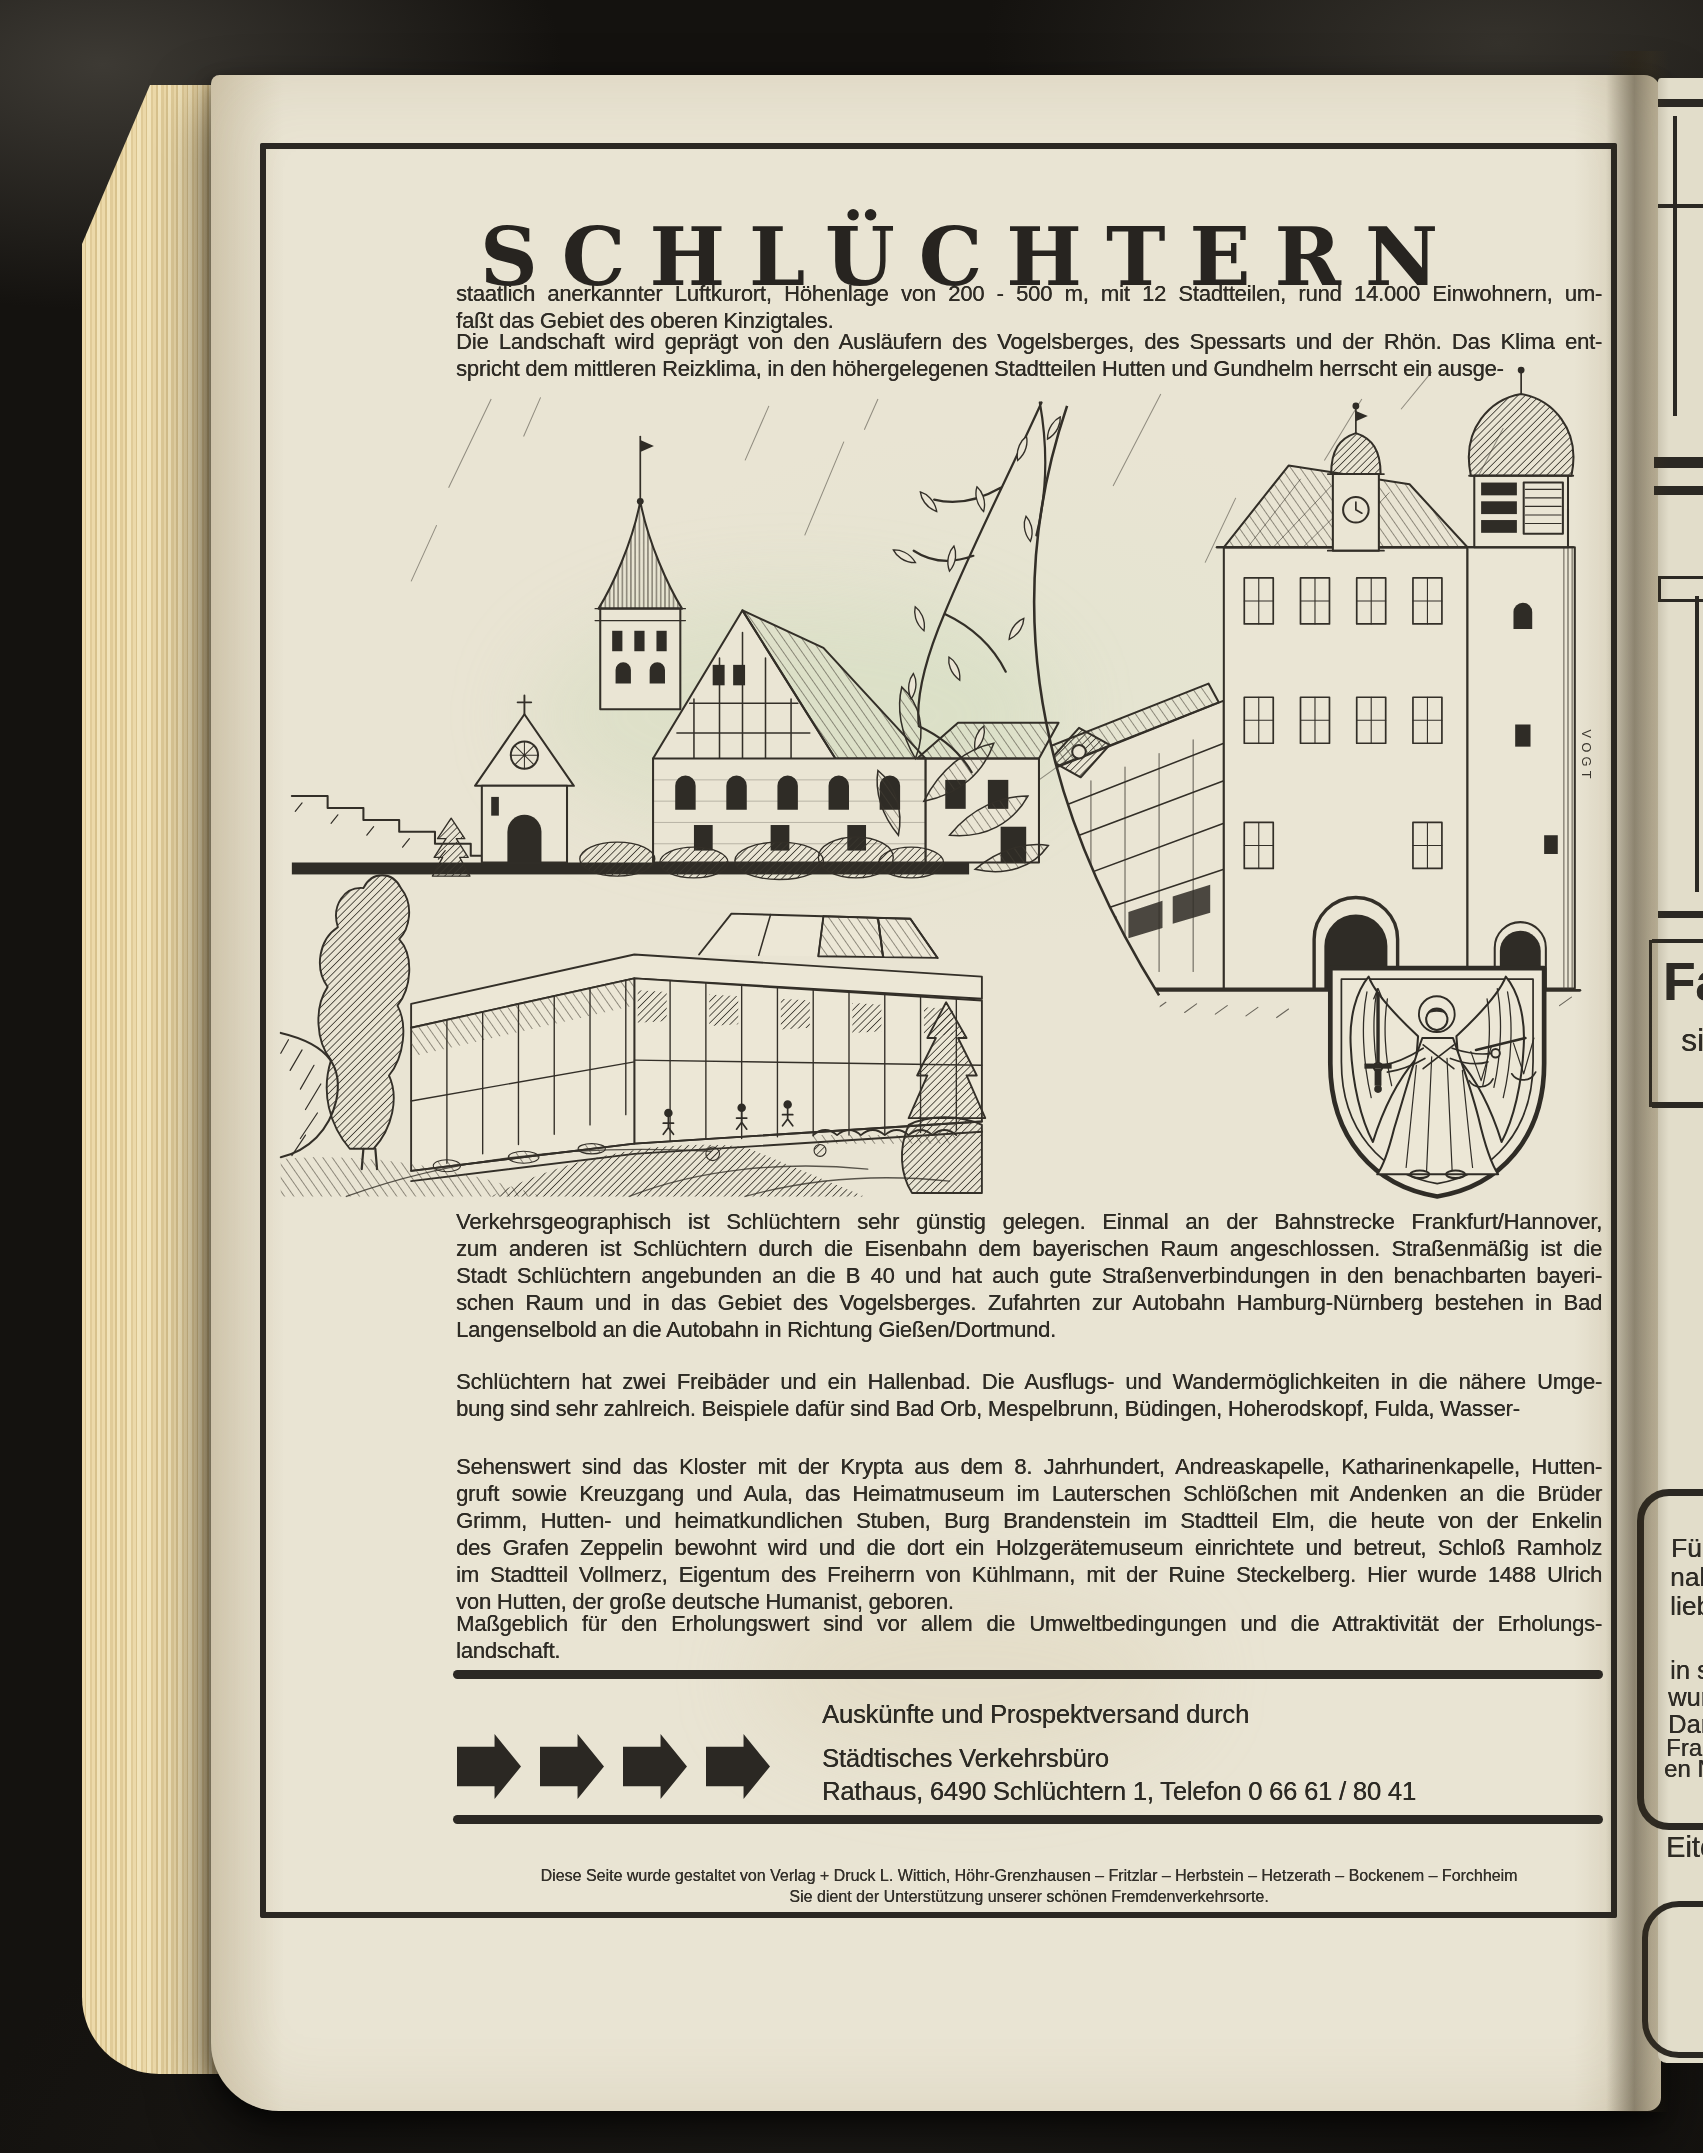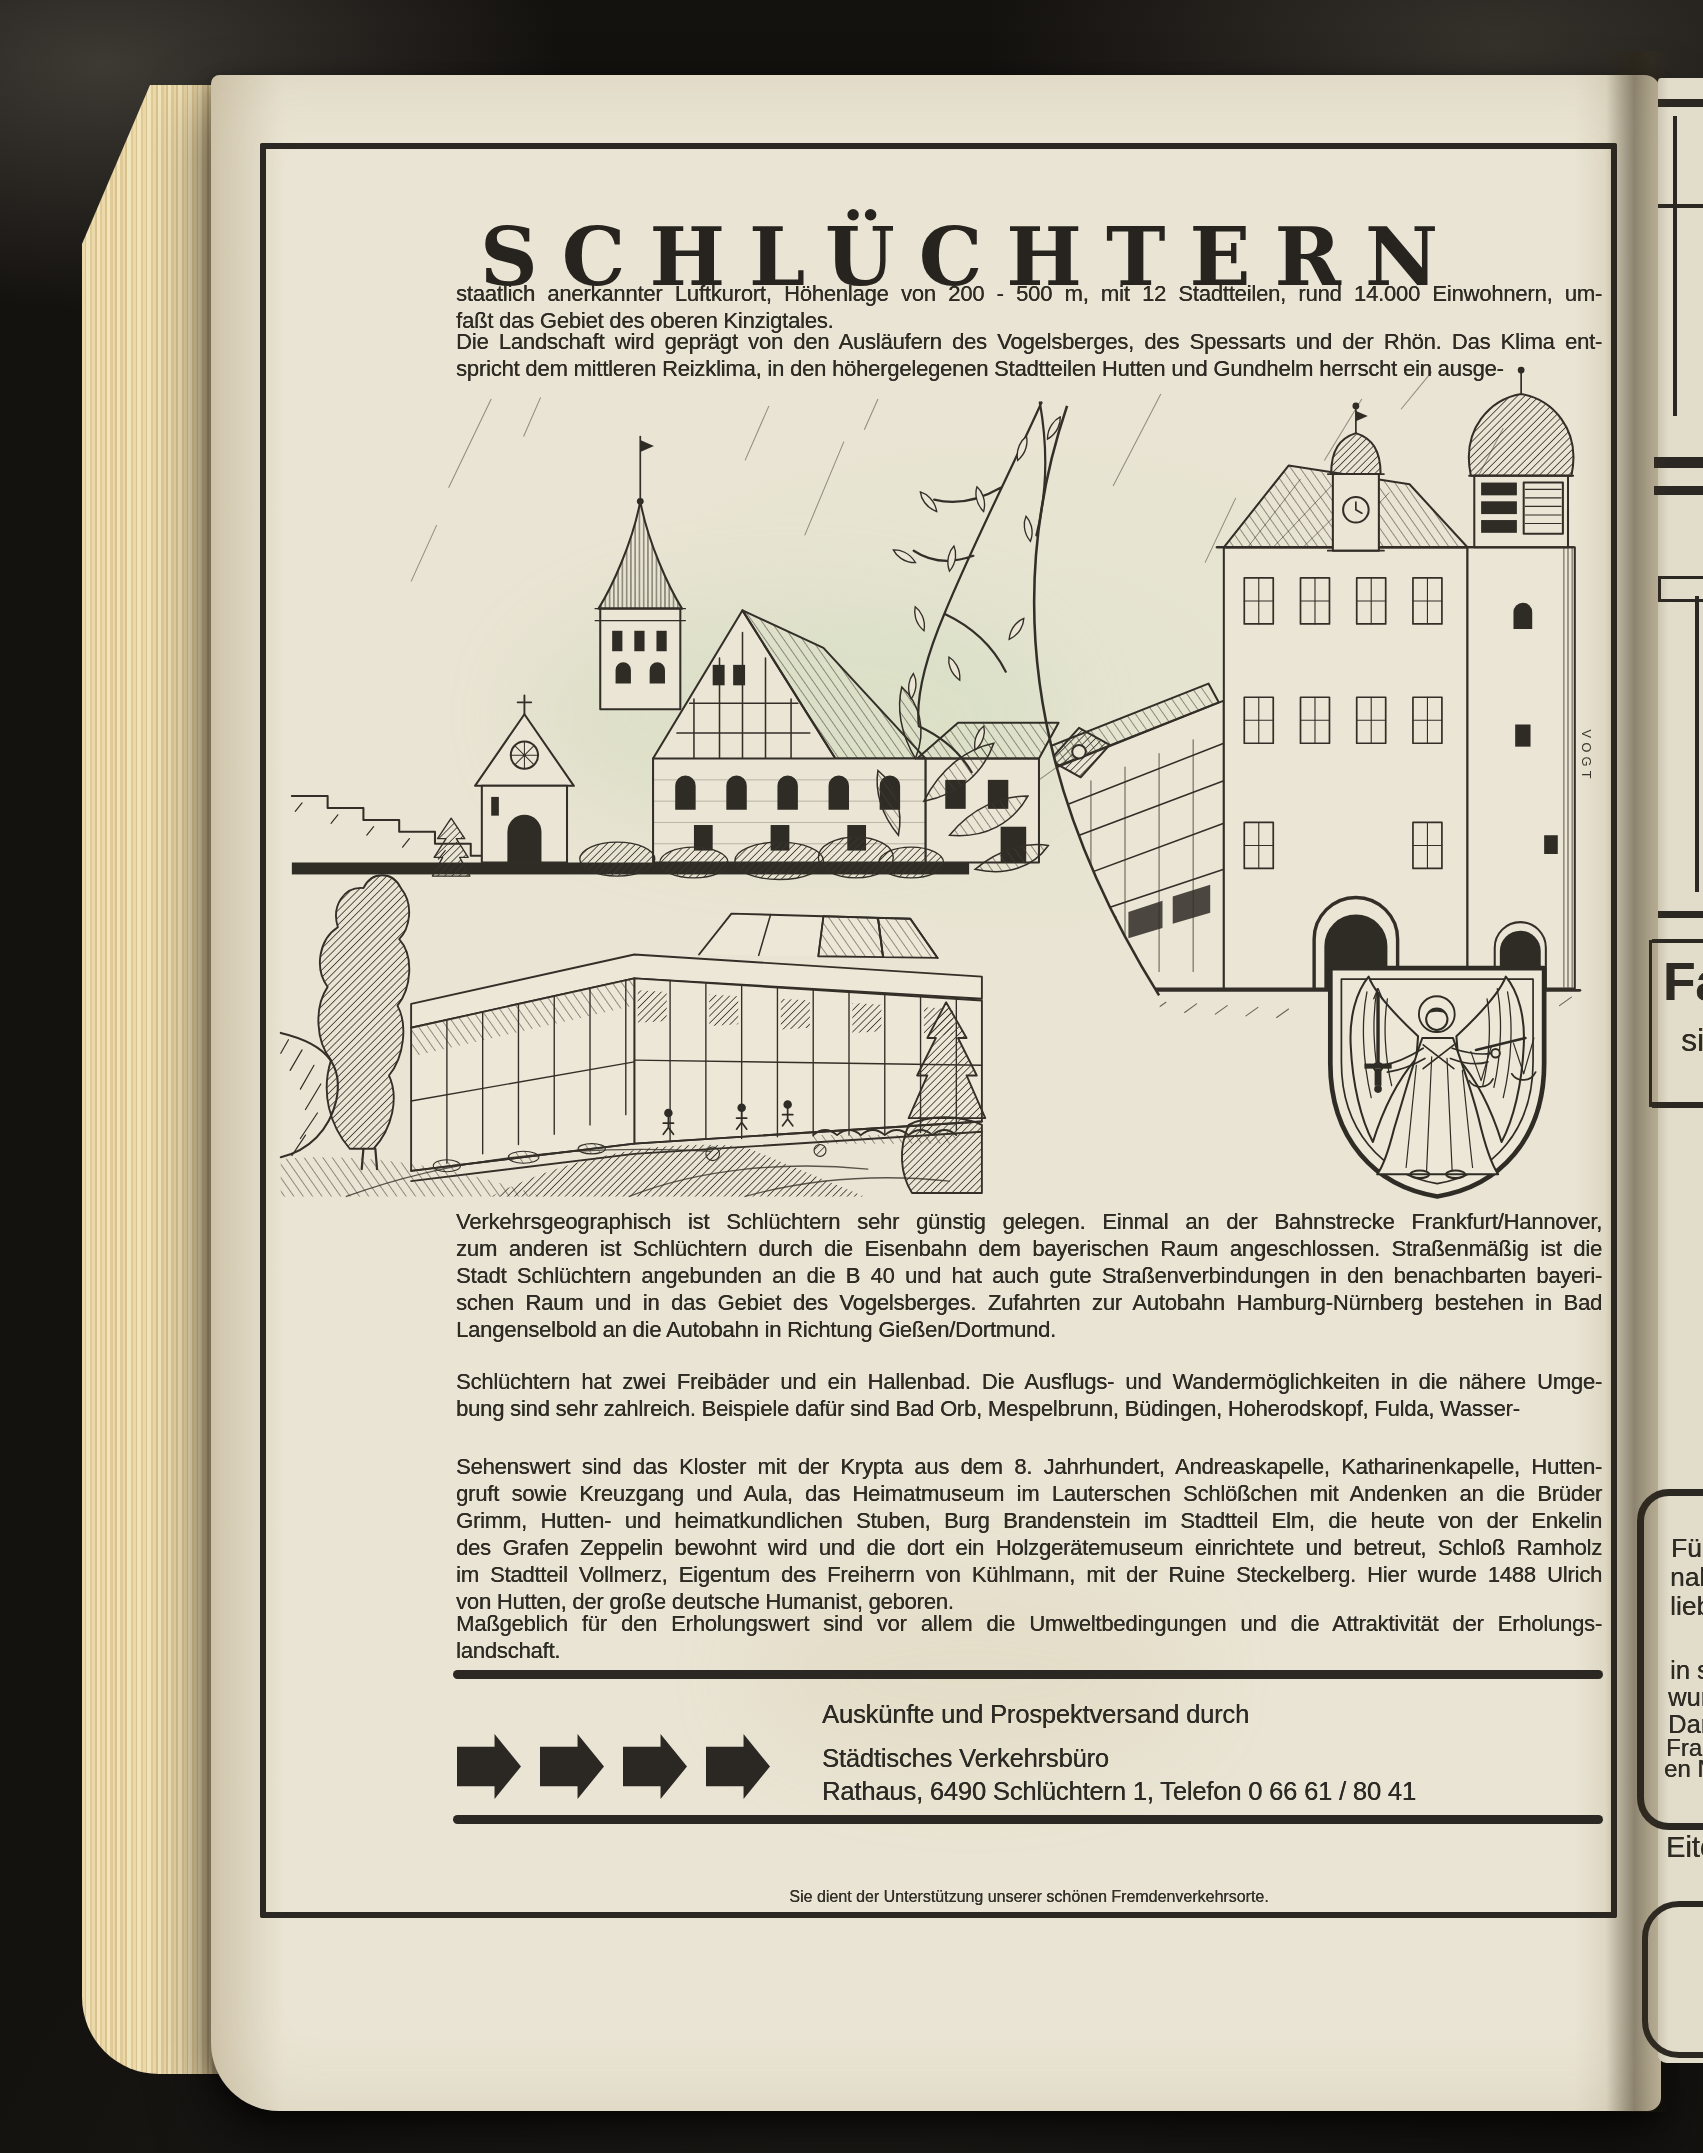--- a/index.html
+++ b/index.html
@@ -337,20 +337,21 @@
       </svg>
     <svg width="64" height="65" viewBox="0 0 75 76">
         <polygon points="0,15 44,15 44,0 75,38 44,76 44,61 0,61" fill="#2b2823"></polygon>
       </svg>
   </div>
 
   <div class="ctext" style="top:1744px;">Städtisches Verkehrsbüro</div>
   <div class="ctext" style="top:1777px;">Rathaus, 6490 Schlüchtern 1, Telefon 0 66 61 / 80 41</div>
   <div class="rule" style="top:1815px;"></div>
 
+  <div class="footer-line" style="top:1867px;">Diese Seite wurde gestaltet von Verlag + Druck L. Wittich, Höhr-Grenzhausen – Fritzlar – Herbstein – Hetzerath – Bockenem – Forchheim</div>
   <div class="footer-line" style="top:1888px;">Sie dient der Unterstützung unserer schönen Fremdenverkehrsorte.</div>
 
   <div class="sliver"></div>
   <div class="sl" style="left:1658px;top:99px;width:46px;height:7.7px;"></div>
   <div class="sl" style="left:1673px;top:116px;width:4.3px;height:300px;"></div>
   <div class="sl" style="left:1658px;top:204px;width:46px;height:4.3px;"></div>
   <div class="sl" style="left:1654px;top:457px;width:49px;height:11px;"></div>
   <div class="sl" style="left:1654px;top:486px;width:49px;height:8.5px;"></div>
   <div style="position:absolute;left:1658px;top:576px;width:60px;height:20.4px;border:3.4px solid #2b2823;"></div>
   <div class="sl" style="left:1695px;top:596px;width:4.3px;height:296px;"></div>

